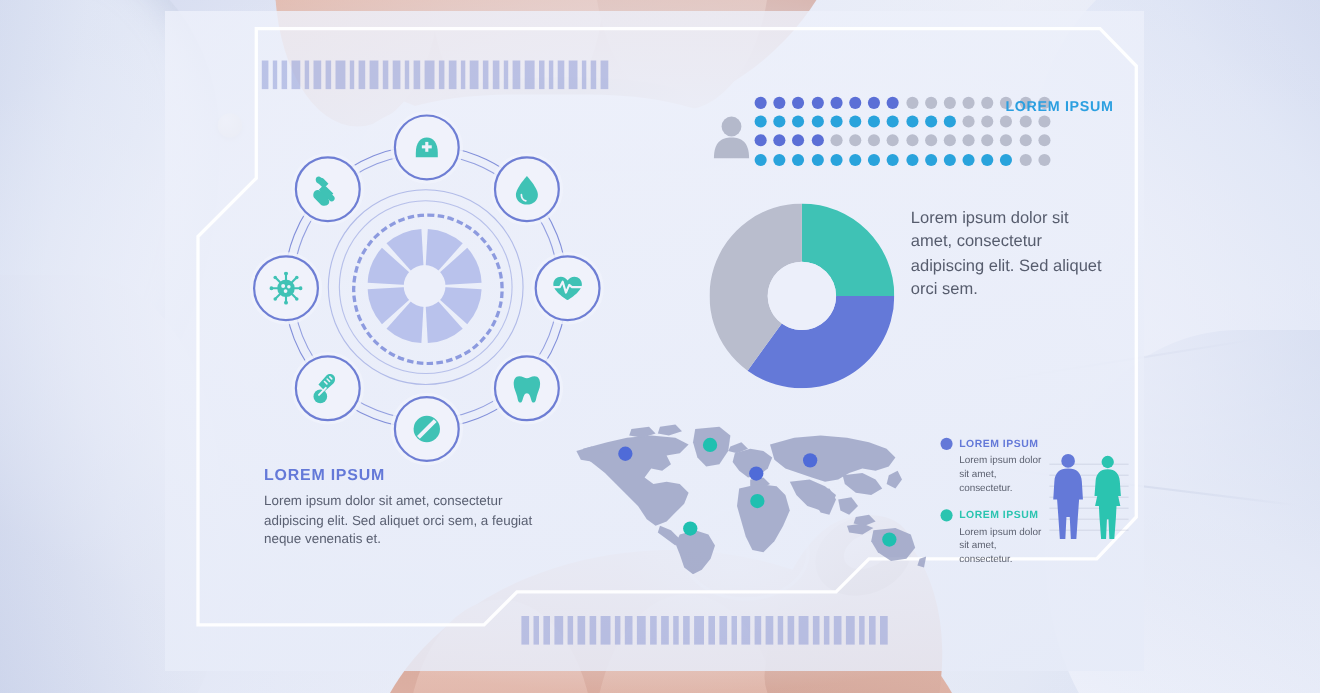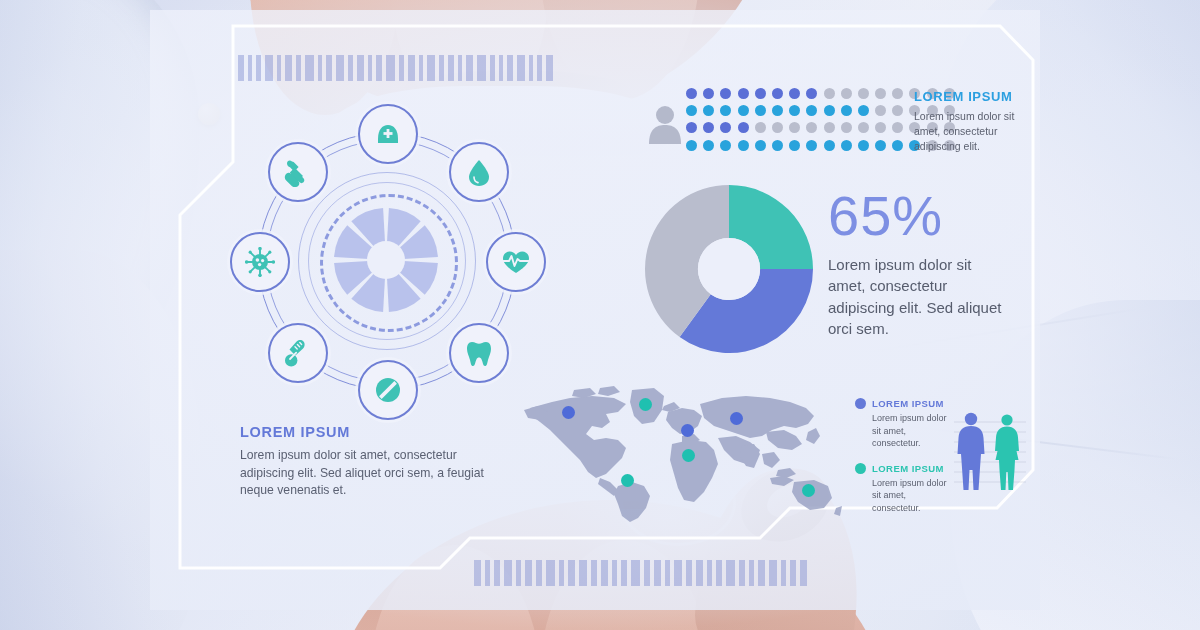--- a/index.html
+++ b/index.html
@@ -508,35 +508,33 @@
         <span class="dot" style="background: rgb(41, 163, 220);"></span>
         <span class="dot" style="background: rgb(41, 163, 220);"></span>
         <span class="dot" style="background: rgb(41, 163, 220);"></span>
         <span class="dot" style="background: rgb(41, 163, 220);"></span>
         <span class="dot" style="background: rgb(185, 189, 205);"></span>
         <span class="dot" style="background: rgb(185, 189, 205);"></span>
       </div>
     </div>
   <div id="dotmatrix-text">
     <p class="dm-title">LOREM IPSUM</p>
-    <p class="dm-body">Lorem ipsum dolor sit amet, consectetur adipiscing elit.</p>
   </div>
 </div>
 
 <div id="donut-block">
   <svg id="donut-svg" viewBox="0 0 168 168">
       <path d="M84.00 0.00 A84 84 0 0 1 168.00 84.00 L115.08 84.00 A31.08 31.08 0 0 0 84.00 52.92 Z" fill="#3fc2b5"></path>
       <path d="M168.00 84.00 A84 84 0 0 1 34.63 151.96 L65.73 109.14 A31.08 31.08 0 0 0 115.08 84.00 Z" fill="#6479d8"></path>
       <path d="M34.63 151.96 A84 84 0 0 1 84.00 0.00 L84.00 52.92 A31.08 31.08 0 0 0 65.73 109.14 Z" fill="#b9bdcd"></path>
       <circle cx="84" cy="84" r="31.08" fill="#eceffa"></circle>
     </svg>
 </div>
 
 <div id="pct-block">
-  <p class="pct-value">65%</p>
   <p class="pct-body">Lorem ipsum dolor sit amet, consectetur adipiscing elit. Sed aliquet orci sem.</p>
 </div>
 
 <div id="map-block">
   <svg id="map-svg" viewBox="0 0 320 140">
     <g fill="#9aa2c4" opacity="0.82">
 
       <path d="M8 26 L30 20 L48 16 L70 14 L92 16 L104 22 L96 30 L84 32 L88 40 L80 46 L70 44 L64 52
                L72 58 L84 56 L96 58 L104 66 L100 76 L92 84 L84 92 L74 96 L66 90 L58 78 L48 68
                L38 58 L28 48 L18 40 L10 34 Z"></path>

